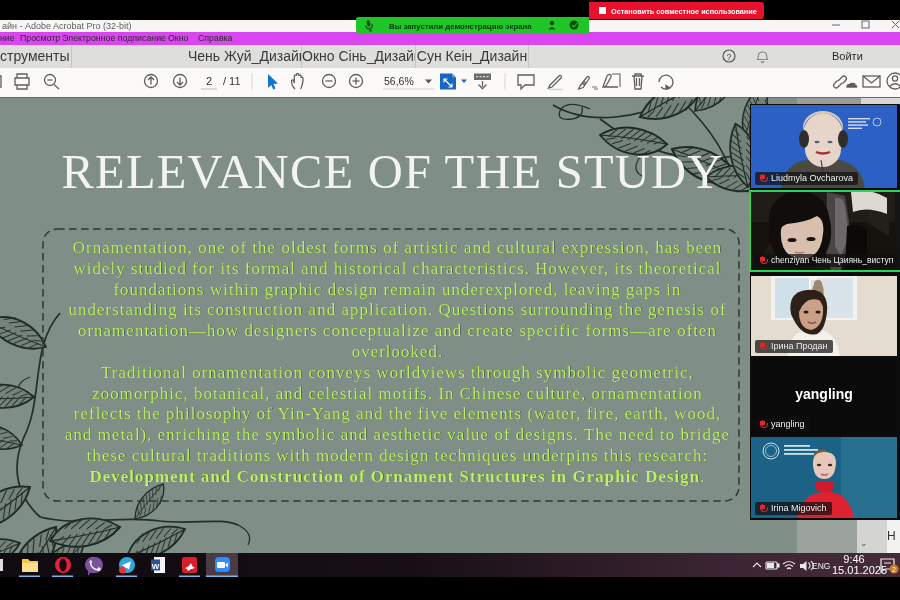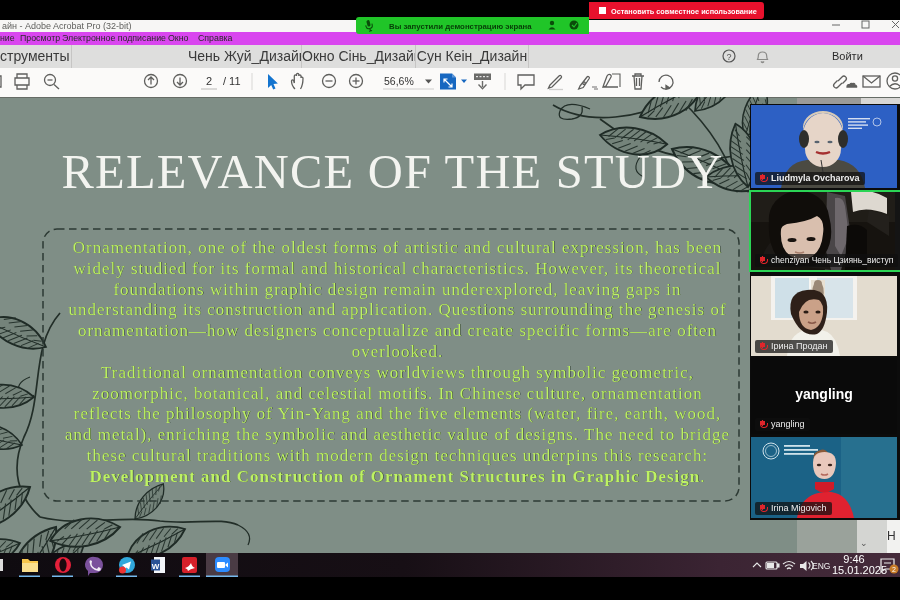--- a/index.html
+++ b/index.html
@@ -274,21 +274,21 @@
 overlooked.<br>
 Traditional ornamentation conveys worldviews through symbolic geometric,<br>
 zoomorphic, botanical, and celestial motifs. In Chinese culture, ornamentation<br>
 reflects the philosophy of Yin-Yang and the five elements (water, fire, earth, wood,<br>
 and metal), enriching the symbolic and aesthetic value of designs. The need to bridge<br>
 these cultural traditions with modern design techniques underpins this research:<br>
 <b>Development and Construction of Ornament Structures in Graphic Design</b>.</div>
 
 <div class="abs" id="sidebar"></div>
 
-<div class="vid" style="top:105px;height:83px;background:#2d60c4;font-weight:bold;">
+<div class="vid" style="top:105px;height:83px;background:#2d60c4;">
   <svg width="146" height="83" viewBox="0 0 146 83">
     <rect x="0" y="0" width="146" height="83" fill="#2d60c4"></rect>
     <path d="M30 83 q4 -26 26 -28 l32 0 q22 4 26 28 z" fill="#4b4a42"></path>
     <path d="M52 30 a20 22 0 0 1 40 0 l-2 14 a18 18 0 0 1 -36 0 z" fill="#e6d5c8"></path>
     <path d="M52 28 a20 20 0 0 1 40 0 l0 -6 a20 16 0 0 0 -40 0 z" fill="#d8cbb8"></path>
     <ellipse cx="53" cy="34" rx="5" ry="9" fill="#2e2e2c"></ellipse>
     <ellipse cx="92" cy="34" rx="5" ry="9" fill="#2e2e2c"></ellipse>
     <path d="M65 47 q7 3 14 0" stroke="#a53030" stroke-width="2.4" fill="none"></path>
     <ellipse cx="66" cy="37" rx="2.6" ry="1.3" fill="#57636f"></ellipse>
     <ellipse cx="79" cy="37" rx="2.6" ry="1.3" fill="#57636f"></ellipse>

